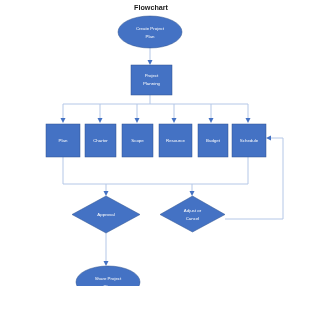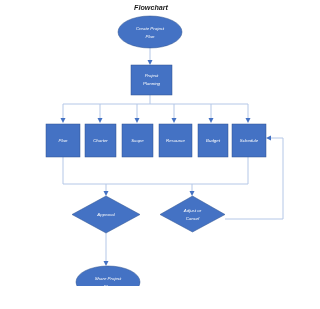--- a/index.html
+++ b/index.html
@@ -9,21 +9,20 @@
   }
   body {
     font-family: "Liberation Sans", sans-serif;
   }
   #canvas {
     position: relative;
     width: 300px;
     height: 286px;
     background: #ffffff;
     overflow: hidden;
-    font-style: italic;
   }
   #flow-svg {
     position: absolute;
     left: 0;
     top: 0;
     width: 300px;
     height: 309px;
   }
   .node-label {
     font-family: "Liberation Sans", sans-serif;

